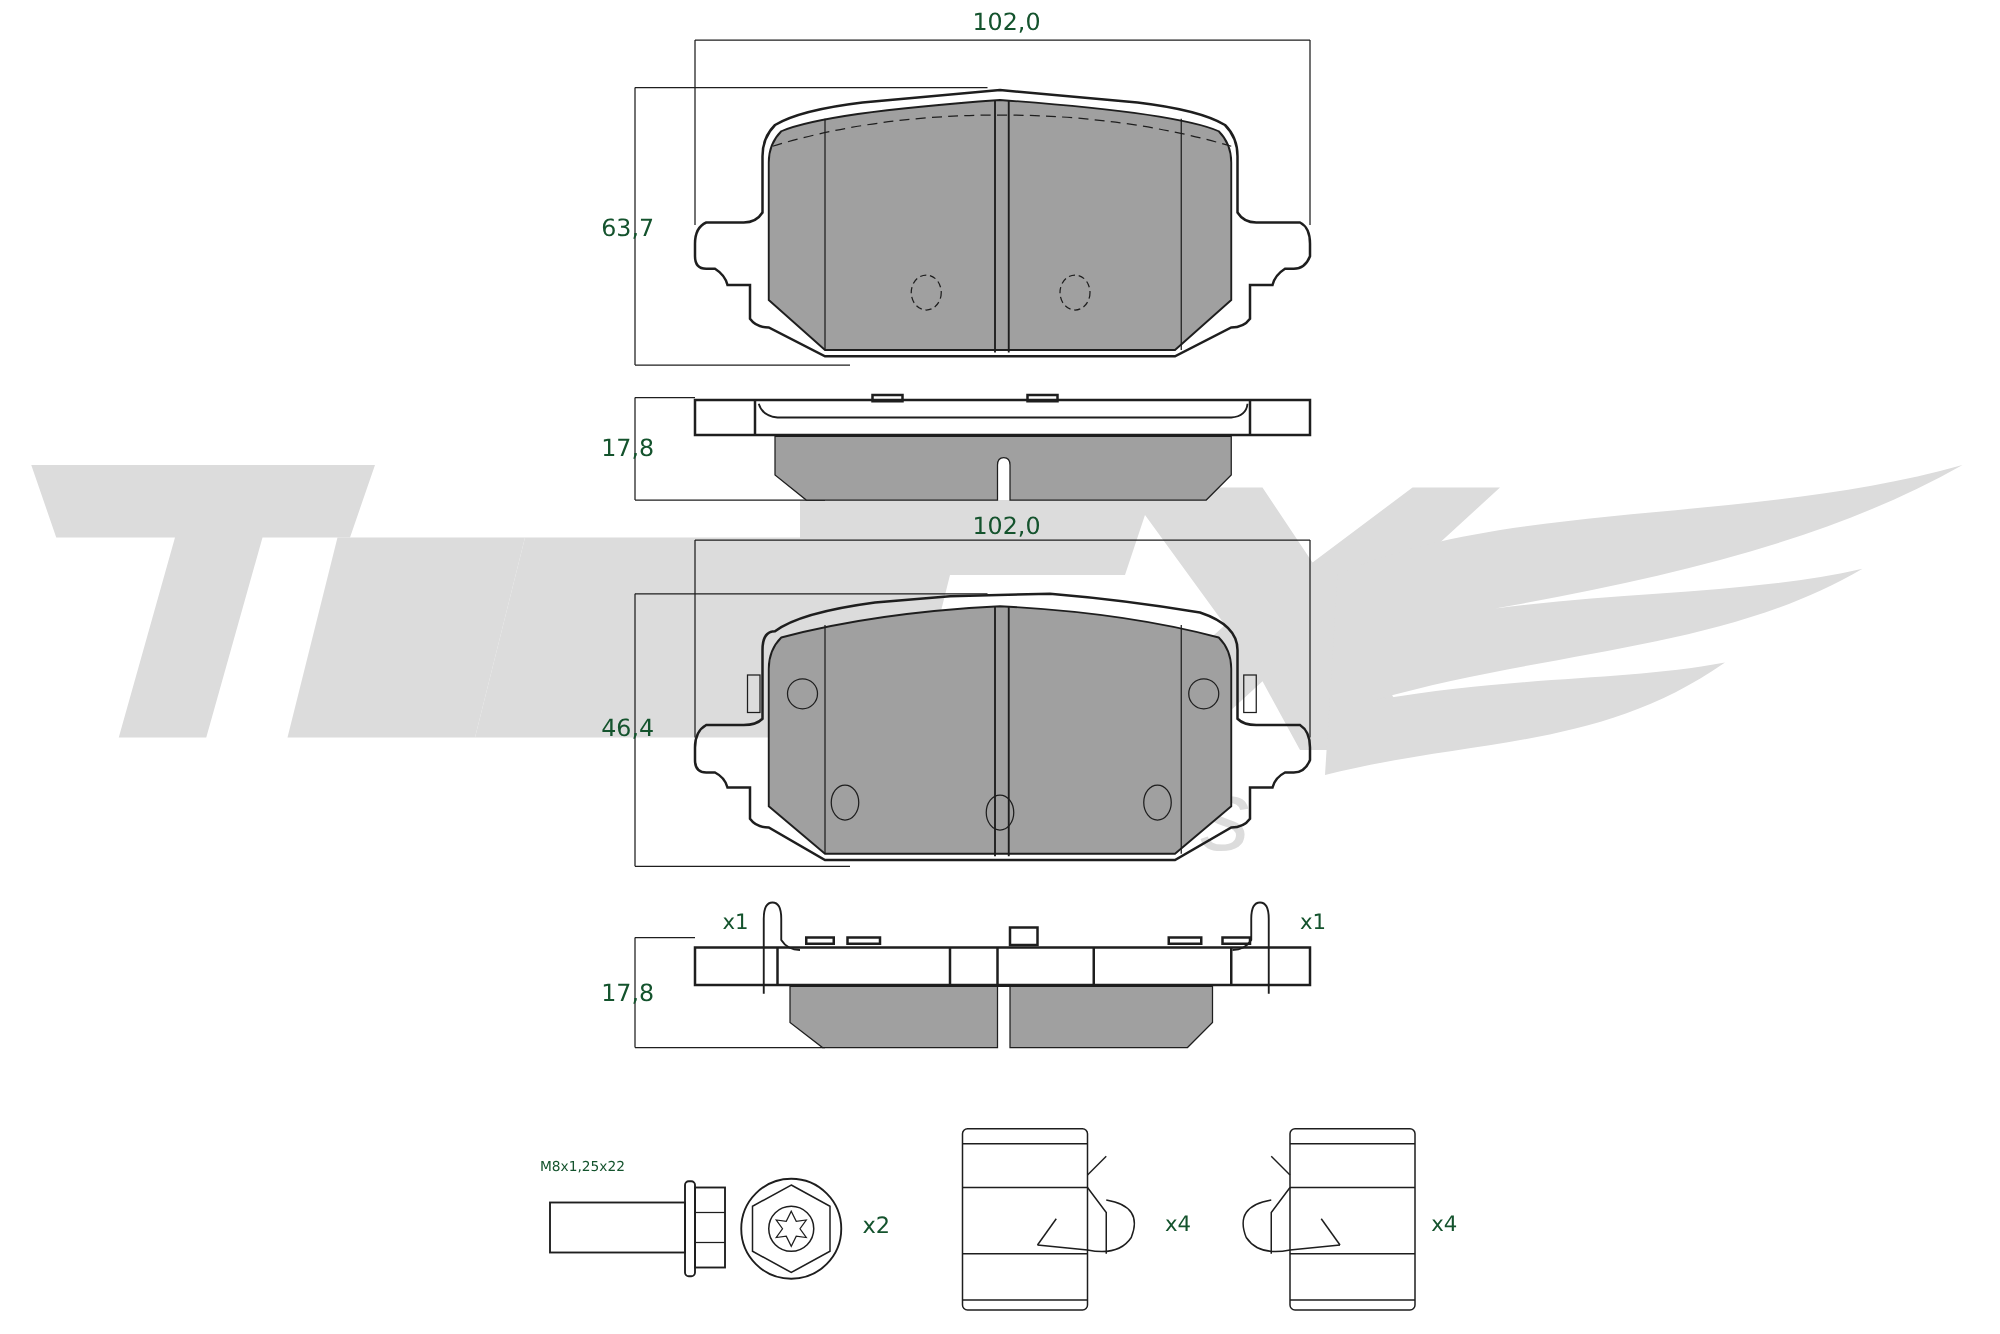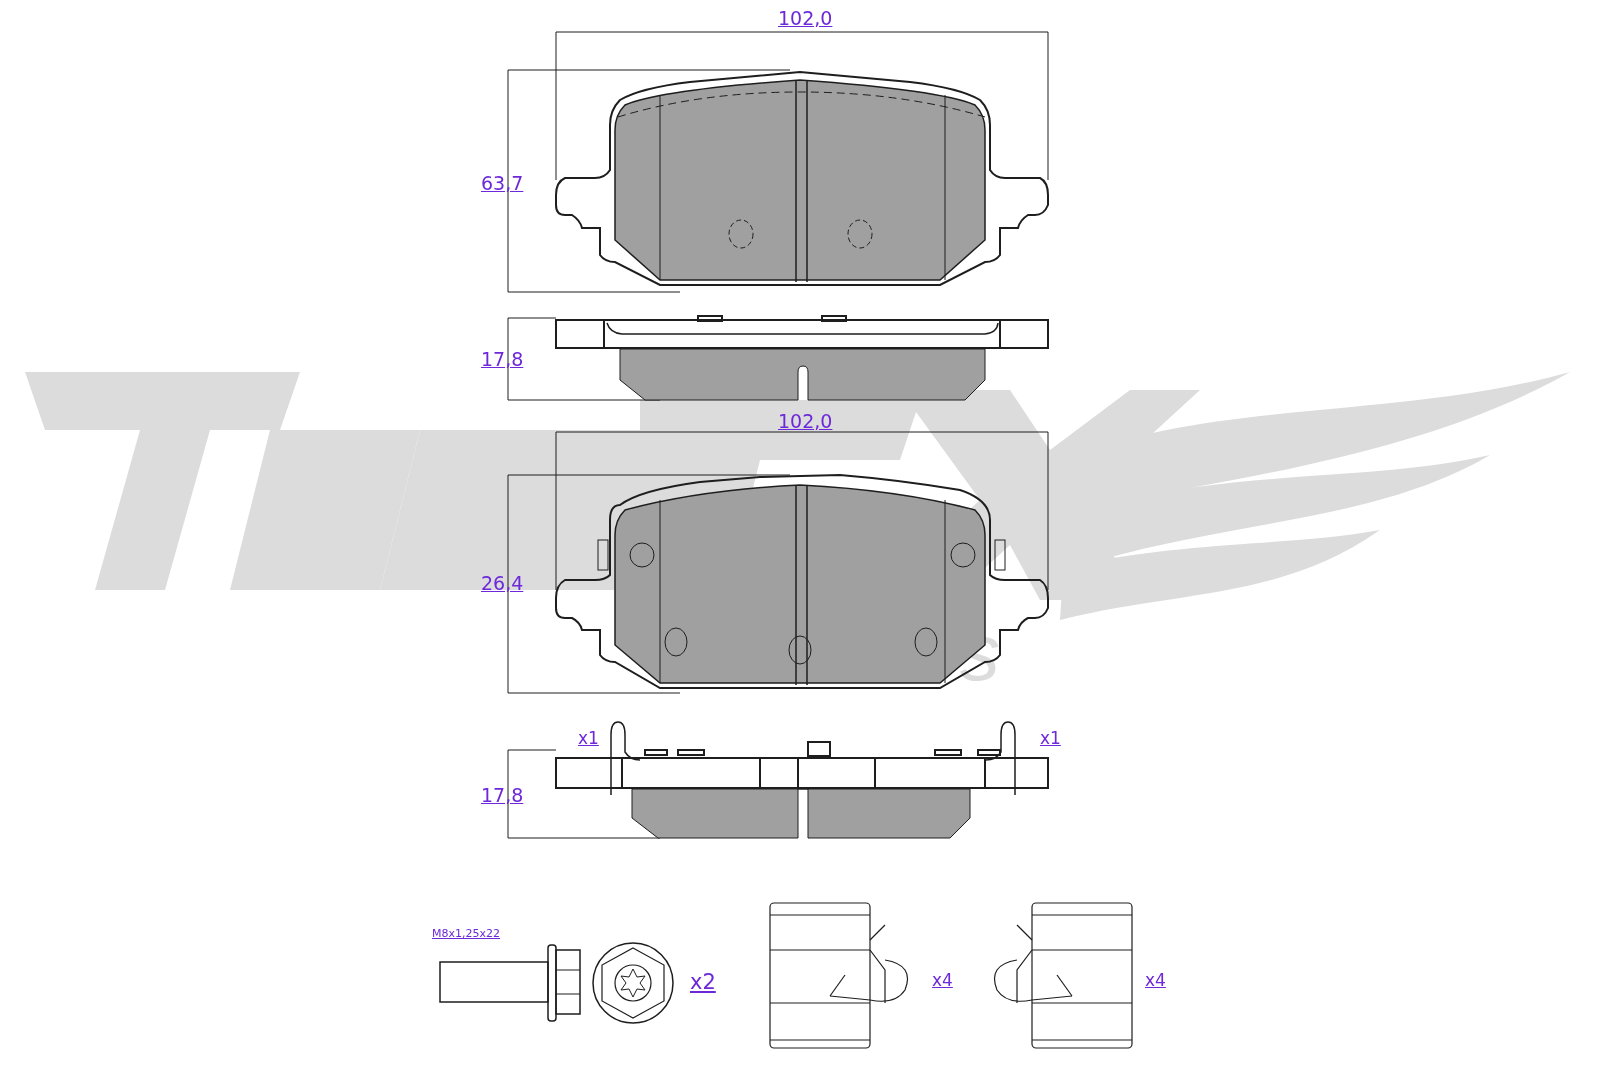--- a/index.html
+++ b/index.html
@@ -1,18 +1,18 @@
 <!DOCTYPE html>
 <html><head>
 <meta charset="utf-8">
 <style>
   html,body{margin:0;padding:0;background:#ffffff;}
   body{width:1600px;height:1067px;position:relative;overflow:hidden;font-family:"DejaVu Sans","Liberation Sans",sans-serif;}
   #canvas{position:absolute;left:0;top:0;width:1600px;height:1067px;}
-  .lbl{position:absolute;font-size:19px;color:#6d28d9;line-height:1;white-space:nowrap;text-decoration:underline;}
+  .lbl{position:absolute;font-size:19px;color:#14532d;line-height:1;white-space:nowrap;}
   .watermark{position:absolute;left:0;top:0;width:1600px;height:1067px;pointer-events:none;}
 </style>
 </head>
 <body>
 
 <svg class="watermark" viewBox="0 0 1600 1067">
   <g fill="#dcdcdc">
 
     <polygon points="25,372 300,372 280,430 210,430 165,590 95,590 140,430 45,430"></polygon>
 
@@ -142,21 +142,21 @@
       <path d="M1032,940 L1017,925"></path>
     </g>
   </g>
 </svg>
 
 <div class="lbl" style="left:778px;top:9px;">102,0</div>
 <div class="lbl" style="left:481px;top:174px;">63,7</div>
 <div class="lbl" style="left:481px;top:350px;">17,8</div>
 
 <div class="lbl" style="left:778px;top:412px;">102,0</div>
-<div class="lbl" style="left:481px;top:574px;">26,4</div>
+<div class="lbl" style="left:481px;top:574px;">46,4</div>
 <div class="lbl" style="left:481px;top:786px;">17,8</div>
 <div class="lbl" style="left:578px;top:730px;font-size:17px;">x1</div>
 <div class="lbl" style="left:1040px;top:730px;font-size:17px;">x1</div>
 
 <div class="lbl" style="left:432px;top:928px;font-size:11px;">M8x1,25x22</div>
-<div class="lbl" style="left:690px;top:972px;font-size:21px;">x2</div>
+<div class="lbl" style="left:690px;top:972px;font-size:18px;">x2</div>
 <div class="lbl" style="left:932px;top:972px;font-size:17px;">x4</div>
 <div class="lbl" style="left:1145px;top:972px;font-size:17px;">x4</div>
 
 </body></html>

